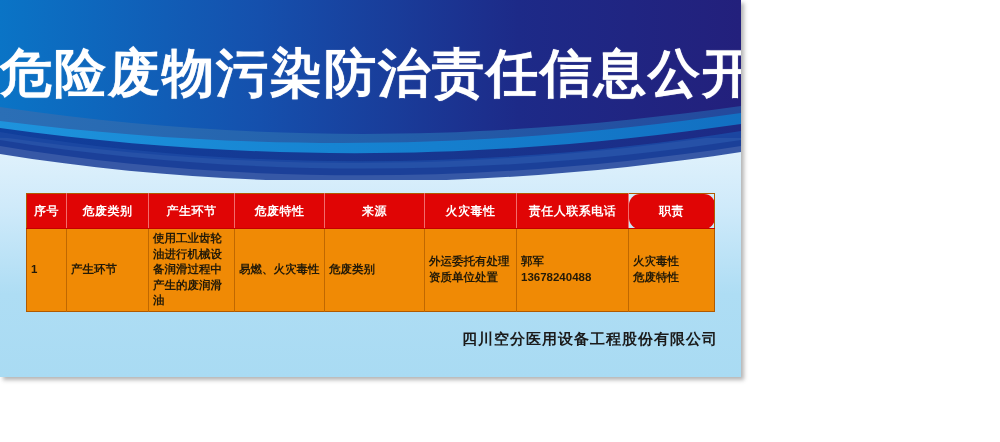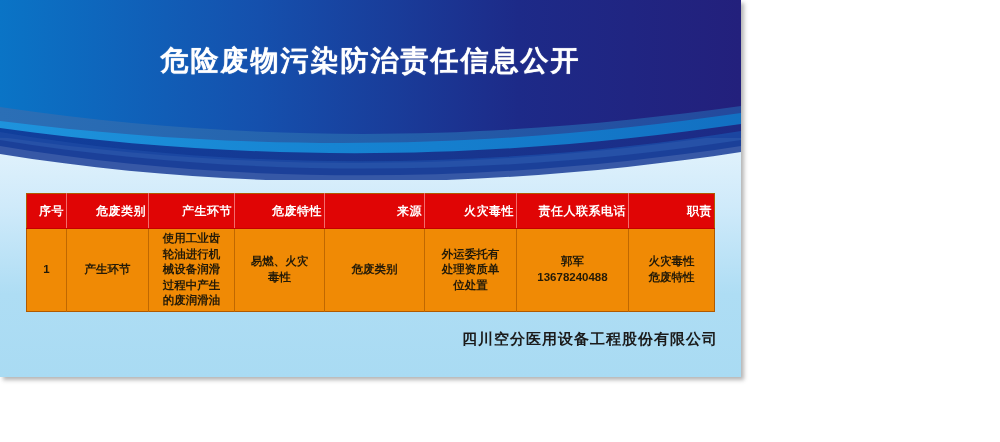--- a/index.html
+++ b/index.html
@@ -29,21 +29,21 @@
     position:absolute;left:0;top:3px;width:741px;height:135px;
     background:linear-gradient(100deg,#0a74c6 0%,#0f6fc2 12%,#144fae 38%,#1b3192 62%,#20237f 82%,#23207c 100%);
   }
   
   .wave{position:absolute;left:0;top:0;width:741px;height:180px;}
 
   .title{
     position:absolute;left:0;top:47px;width:741px;
     text-align:center;
     color:#ffffff;
-    font-size:28px;
+    font-size:52px;
     font-weight:bold;
     letter-spacing:2px;
     line-height:1;
     font-family:"DejaVu Sans","Liberation Sans",sans-serif;
     text-shadow:0 0 1px rgba(255,255,255,.8);
     white-space:nowrap;
   }
 
   
   .table-wrap{
@@ -58,34 +58,33 @@
   table.hw th{
     background:#e00505;
     color:#ffffff;
     font-size:12px;
     font-weight:bold;
     height:34px;
     padding:0 2px;
     border-right:1px solid #f26c6c;
     border-bottom:1px solid #c40000;
     letter-spacing:.5px;
-    text-align:right;
+    text-align:center;
     white-space:nowrap;
     margin-left:48px;
   }
-  table.hw th:last-child{border-right:none;}
+  table.hw th:last-child{border-right:none;border-radius:11px;}
   table.hw td{
     background:#f08a05;
     color:#231a08;
     font-size:11.5px;
     font-weight:bold;
     height:76px;
-    padding:2px 12px;
+    padding:2px 4px;
     border-right:1px solid #c06800;
-    text-align:center;
     vertical-align:middle;
     line-height:1.35;
   }
   table.hw td:last-child{border-right:none;}
   td.narrow-wrap{line-height:1.3;letter-spacing:0;}
   .two-line{display:block;}
 
   
   .company{
     position:absolute;left:0;top:330px;width:718px;

